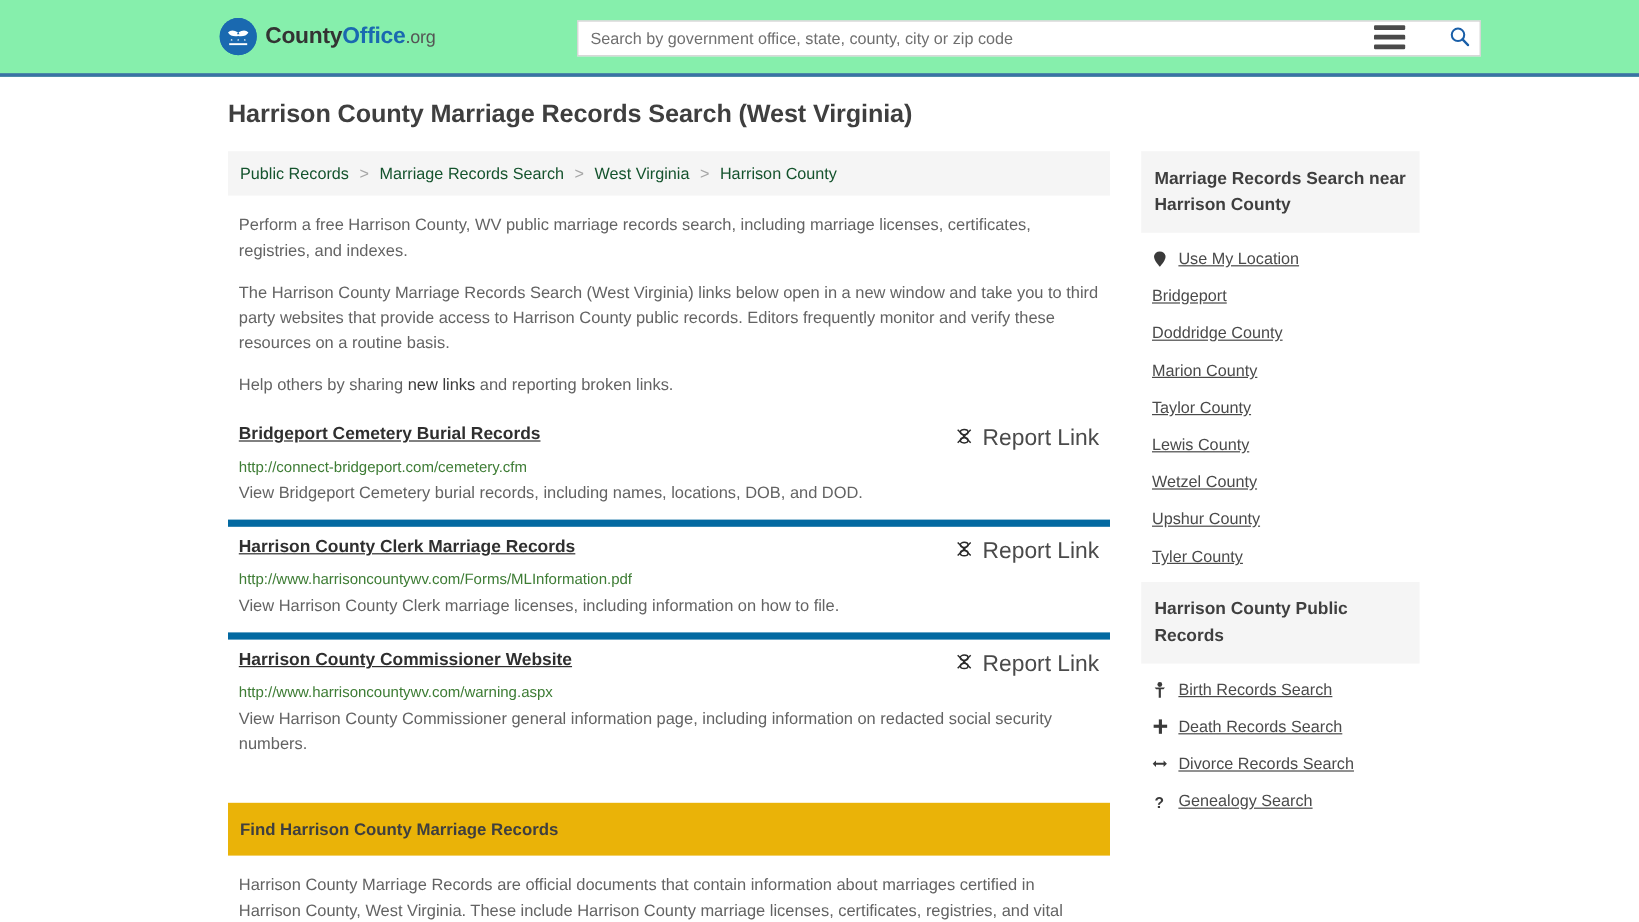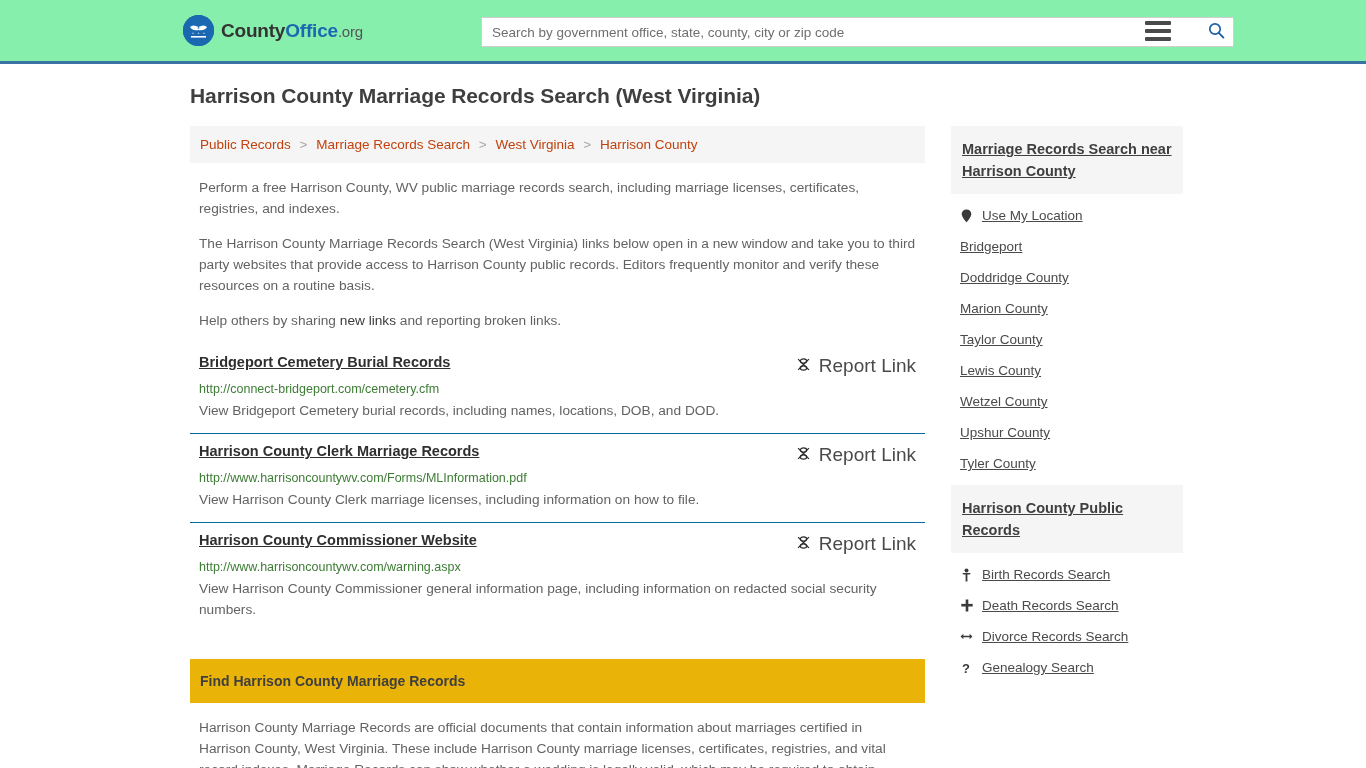--- a/index.html
+++ b/index.html
@@ -130,21 +130,21 @@
   .side-col { width: 232px; margin-left: 26px; }
 
   
   .breadcrumb {
     background: #f5f5f5;
     padding: 11px 10px;
     font-size: 13.5px;
     color: #5a5a5a;
   }
   .breadcrumb a {
-    color: #c2410c;
+    color: #14532d;
     text-decoration: none;
   }
   .breadcrumb .sep { color: #a6a6a6; margin: 0 5px; }
 
   
   .intro { padding: 14px 9px 0 9px; }
   .intro p {
     font-size: 13.7px;
     line-height: 21px;
     color: #636363;
@@ -152,21 +152,21 @@
   }
   .intro p a {
     color: #3b3b3b;
     font-weight: normal;
   }
 
   
   .links-list { margin-top: 8px; }
   .link-entry {
     padding: 9px 9px 12px 9px;
-    border-bottom: 1px solid #0369a1;
+    border-bottom: 6px solid #0369a1;
     position: relative;
   }
   .link-entry:last-child { border-bottom: none; }
   .link-row {
     display: flex;
     justify-content: space-between;
     align-items: flex-start;
   }
   .link-title {
     font-size: 14.5px;
@@ -220,21 +220,20 @@
 
   
   .side-box { margin-bottom: 6px; }
   .side-head {
     background: #f5f5f5;
     padding: 12px 11px;
     font-size: 14.5px;
     font-weight: bold;
     color: #3f3f3f;
     line-height: 22px;
-    text-decoration: underline;
   }
   .side-list { padding: 6px 0 0 9px; }
   .side-item {
     display: flex;
     align-items: center;
     gap: 9px;
     padding: 8px 0 8px 0;
     font-size: 13.5px;
     text-align: center;
   }

